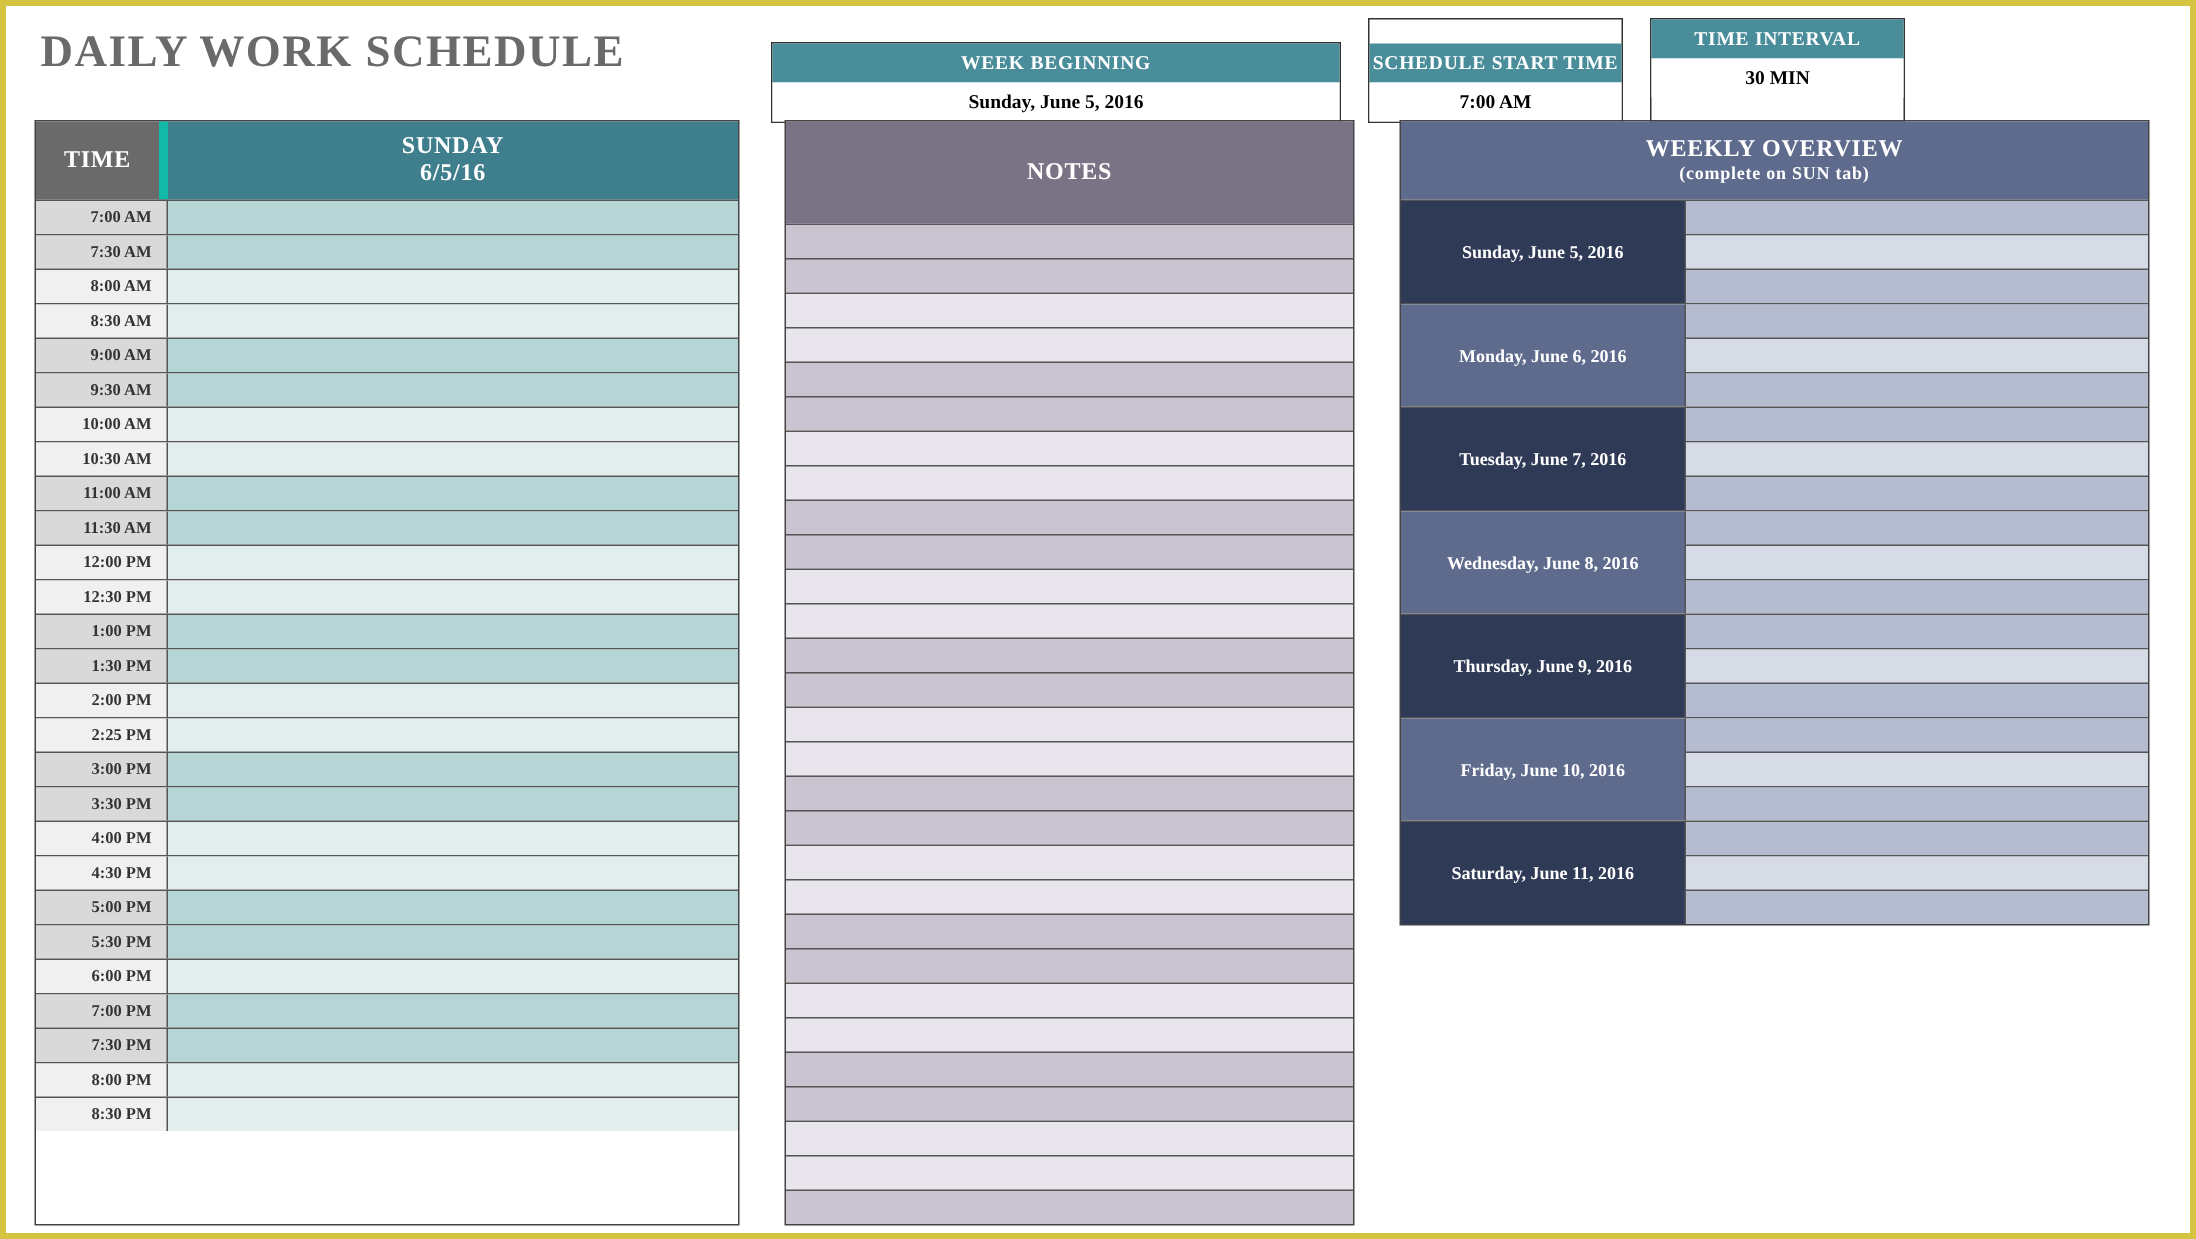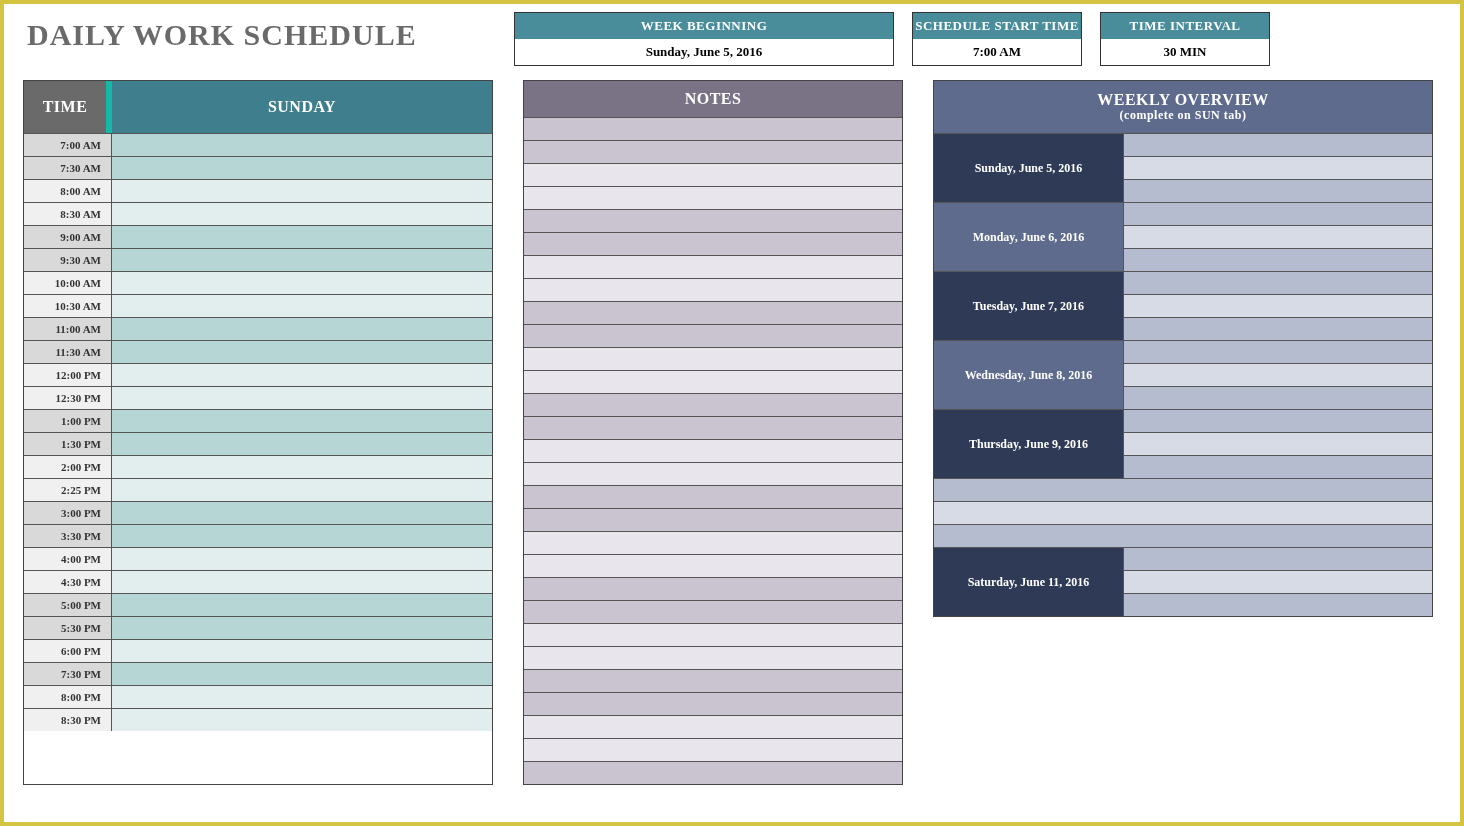--- a/index.html
+++ b/index.html
@@ -35,21 +35,21 @@
     gap: 18px;
     flex: 1;
   }
   .meta-box {
     border: 1px solid #333;
     display: flex;
     flex-direction: column;
     text-align: center;
     font-family: Georgia, serif;
   }
-  .meta-box.week   { flex: 0 0 380px; }
+  .meta-box.week   { flex: 0 0 380px; margin-top: 16px; }
   .meta-box.start  { flex: 0 0 170px; justify-content: flex-end; }
   .meta-box.inter  { flex: 0 0 170px; }
   .meta-head {
     background: #4a8d9a;
     color: #fff;
     font-weight: bold;
     font-size: 13px;
     padding: 5px 0;
     letter-spacing: 0.5px;
   }
@@ -134,21 +134,21 @@
   .sched-row.band-b .task-cell { background: #e1eeed; }
 
   
   .notes {
     flex: 0 0 380px;
     border: 1px solid #444;
     display: flex;
     flex-direction: column;
   }
   .notes-head {
-    height: 36px;
+    height: 68px;
     background: #7a7285;
     color: #fff;
     font-weight: bold;
     font-size: 16px;
     display: flex;
     align-items: center;
     justify-content: center;
     letter-spacing: 0.5px;
   }
   .notes-rows {
@@ -244,20 +244,21 @@
   </div>
 </div>
 
 <div class="main-row">
 
   <div class="sched">
     <div class="sched-head">
       <div class="time-hd">TIME</div>
       <div class="day-hd">
         <span>SUNDAY</span>
+        <span>6/5/16</span>
       </div>
     </div>
     <div class="sched-rows" id="sched-rows">
         <div class="sched-row band-a">
           <div class="time-cell">7:00 AM</div>
           <div class="task-cell"></div>
         </div>
         <div class="sched-row band-a">
           <div class="time-cell">7:30 AM</div>
           <div class="task-cell"></div>
@@ -337,20 +338,24 @@
         <div class="sched-row band-a">
           <div class="time-cell">5:00 PM</div>
           <div class="task-cell"></div>
         </div>
         <div class="sched-row band-a">
           <div class="time-cell">5:30 PM</div>
           <div class="task-cell"></div>
         </div>
         <div class="sched-row band-b">
           <div class="time-cell">6:00 PM</div>
+          <div class="task-cell"></div>
+        </div>
+        <div class="sched-row band-a">
+          <div class="time-cell">7:00 PM</div>
           <div class="task-cell"></div>
         </div>
         <div class="sched-row band-a">
           <div class="time-cell">7:30 PM</div>
           <div class="task-cell"></div>
         </div>
         <div class="sched-row band-b">
           <div class="time-cell">8:00 PM</div>
           <div class="task-cell"></div>
         </div>
@@ -436,20 +441,21 @@
         </div>
         <div class="ov-group dark">
           <div class="ov-day">Thursday, June 9, 2016</div>
           <div class="ov-slots">
             <div class="ov-slot s1"></div>
             <div class="ov-slot s2"></div>
             <div class="ov-slot s3"></div>
           </div>
         </div>
         <div class="ov-group light">
+          <div class="ov-day">Friday, June 10, 2016</div>
           <div class="ov-slots">
             <div class="ov-slot s1"></div>
             <div class="ov-slot s2"></div>
             <div class="ov-slot s3"></div>
           </div>
         </div>
         <div class="ov-group dark">
           <div class="ov-day">Saturday, June 11, 2016</div>
           <div class="ov-slots">
             <div class="ov-slot s1"></div>

